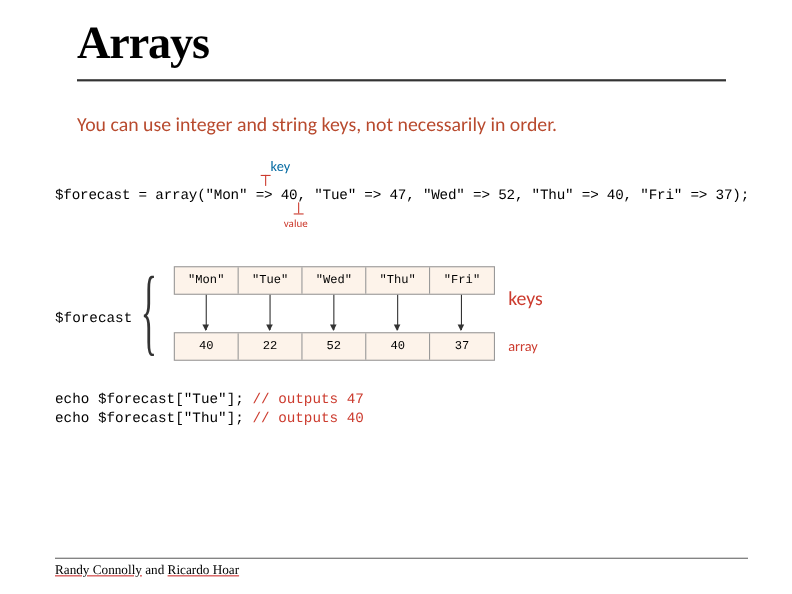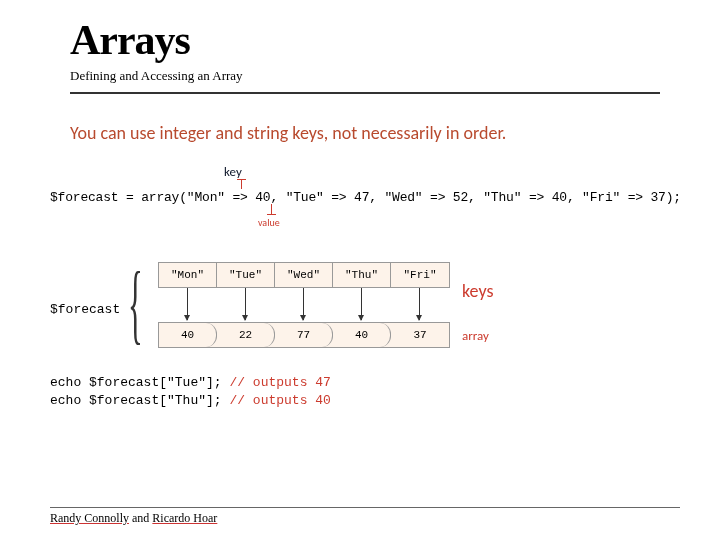--- a/index.html
+++ b/index.html
@@ -5,59 +5,58 @@
   * { box-sizing: border-box; margin: 0; padding: 0; }
   html, body { width: 720px; height: 540px; background: #fff; font-family: Georgia, 'Times New Roman', serif; color: #000; }
   .slide { position: relative; width: 720px; height: 540px; padding: 16px 0 0 0; }
   .header { padding: 0 16px 0 70px; }
   .title { font-family: 'Times New Roman', Georgia, serif; font-weight: bold; font-size: 42px; letter-spacing: -1px; }
   .subtitle { font-family: 'Times New Roman', Georgia, serif; font-size: 13px; margin-top: 4px; }
   .rule { border: none; border-top: 2px solid #333; margin: 8px 60px 0 70px; }
   .body-text { font-family: Calibri, 'Segoe UI', sans-serif; font-size: 18px; color: #b84a2e; margin: 28px 0 0 70px; }
   .diagram { position: relative; margin: 20px 0 0 0; padding: 0 50px; font-family: 'Courier New', monospace; font-size: 13px; }
 
-  .key-label { color: #0f172a; font-family: Calibri, sans-serif; font-size: 13px; position: absolute; left: 224px; top: 0px; }
+  .key-label { color: #0369a1; font-family: Calibri, sans-serif; font-size: 13px; position: absolute; left: 246px; top: 0px; }
   .key-tick { position: absolute; left: 241px; top: 15px; width: 1px; height: 10px; background: #cc3b2e; }
   .key-tick-h { position: absolute; left: 237px; top: 15px; width: 9px; height: 1px; background: #cc3b2e; }
 
   .code-line1 { position: absolute; left: 50px; top: 26px; white-space: nowrap; letter-spacing: -0.2px; }
 
   .value-tick { position: absolute; left: 271px; top: 40px; width: 1px; height: 10px; background: #cc3b2e; }
   .value-tick-h { position: absolute; left: 267px; top: 50px; width: 9px; height: 1px; background: #cc3b2e; }
   .value-label { color: #cc3b2e; font-family: Calibri, sans-serif; font-size: 10px; position: absolute; left: 258px; top: 52px; }
 
   .table-area { position: absolute; left: 50px; top: 96px; width: 600px; height: 100px; }
   .forecast-lbl { position: absolute; left: 0; top: 42px; font-family: 'Courier New', monospace; }
   .brace { position: absolute; left: 78px; top: 0px; font-size: 88px; line-height: 88px; color: #333; font-family: Georgia, serif; transform: scaleX(0.35); transform-origin: left center; }
   .table-keys { position: absolute; left: 108px; top: 2px; display: flex; border: 1px solid #999; background: #fdf3ea; }
   .table-keys .cell { width: 58px; height: 24px; border-right: 1px solid #999; display: flex; align-items: center; justify-content: center; font-family: 'Courier New', monospace; font-size: 11px; }
   .table-keys .cell:last-child { border-right: none; }
   .table-vals { position: absolute; left: 108px; top: 62px; display: flex; border: 1px solid #999; background: #fdf3ea; }
-  .table-vals .cell { width: 58px; height: 24px; border-right: 1px solid #999; display: flex; align-items: center; justify-content: center; font-family: 'Courier New', monospace; font-size: 11px; border-radius: 11px; }
+  .table-vals .cell { width: 58px; height: 24px; border-right: 1px solid #999; display: flex; align-items: center; justify-content: center; font-family: 'Courier New', monospace; font-size: 11px; }
   .table-vals .cell:last-child { border-right: none; }
   .keys-lbl { position: absolute; left: 412px; top: 20px; font-family: Calibri, sans-serif; font-size: 18px; color: #cc3b2e; }
   .vals-lbl { position: absolute; left: 412px; top: 68px; font-family: Calibri, sans-serif; font-size: 13px; color: #cc3b2e; }
   .arrow { position: absolute; width: 1px; background: #333; }
   .arrow::after { content: ''; position: absolute; bottom: -1px; left: -3px; width: 0; height: 0; border-left: 3.5px solid transparent; border-right: 3.5px solid transparent; border-top: 6px solid #333; }
 
   .echo-block { position: absolute; left: 50px; top: 210px; font-family: 'Courier New', monospace; font-size: 13px; line-height: 18px; }
   .echo-block .comment { color: #cc3b2e; }
 
   .footer { position: absolute; left: 0; right: 0; bottom: 14px; padding: 0 40px 0 50px; display: flex; justify-content: flex-start; align-items: flex-end; font-family: 'Times New Roman', Georgia, serif; font-size: 12px; }
   .footer-rule { position: absolute; left: 50px; right: 40px; bottom: 32px; border: none; border-top: 1px solid #666; }
   .footer .left .u { text-decoration: underline; text-decoration-color: #c33; }
   .footer .right sup { font-size: 8px; }
 </style>
 </head>
 <body>
 
 <div class="slide">
   <div class="header">
     <div class="title">Arrays</div>
-    <div class="subtitle">Defining and Accessing an Array</div>
   </div>
   <hr class="rule">
 
   <div class="body-text">You can use integer and string keys, not necessarily in order.</div>
 
   <div class="diagram">
     <div class="key-label">key</div>
     <div class="key-tick-h"></div>
     <div class="key-tick"></div>
 
@@ -82,21 +81,21 @@
 
       <div class="arrow" style="left:137px; top:28px; height:32px;"></div>
       <div class="arrow" style="left:195px; top:28px; height:32px;"></div>
       <div class="arrow" style="left:253px; top:28px; height:32px;"></div>
       <div class="arrow" style="left:311px; top:28px; height:32px;"></div>
       <div class="arrow" style="left:369px; top:28px; height:32px;"></div>
 
       <div class="table-vals">
         <div class="cell">40</div>
         <div class="cell">22</div>
-        <div class="cell">77</div>
+        <div class="cell">52</div>
         <div class="cell">40</div>
         <div class="cell">37</div>
       </div>
       <div class="vals-lbl">array</div>
     </div>
 
     <div class="echo-block">
       <div><span>echo $forecast["Tue"];  </span><span class="comment">// outputs 47</span></div>
       <div><span>echo $forecast["Thu"];  </span><span class="comment">// outputs 40</span></div>
     </div>

